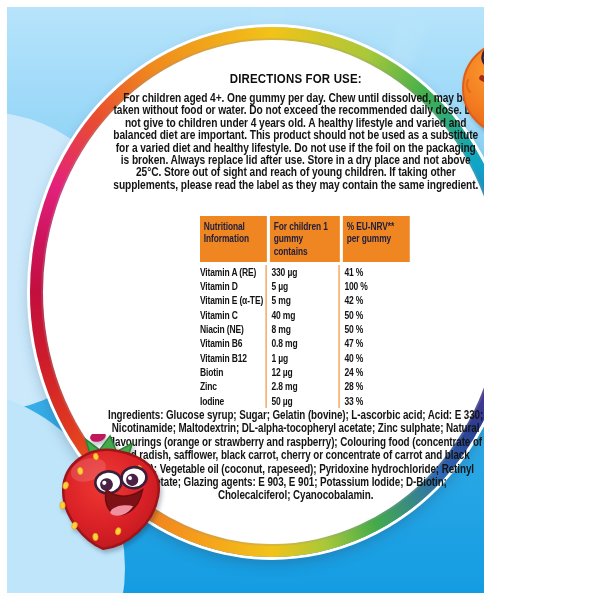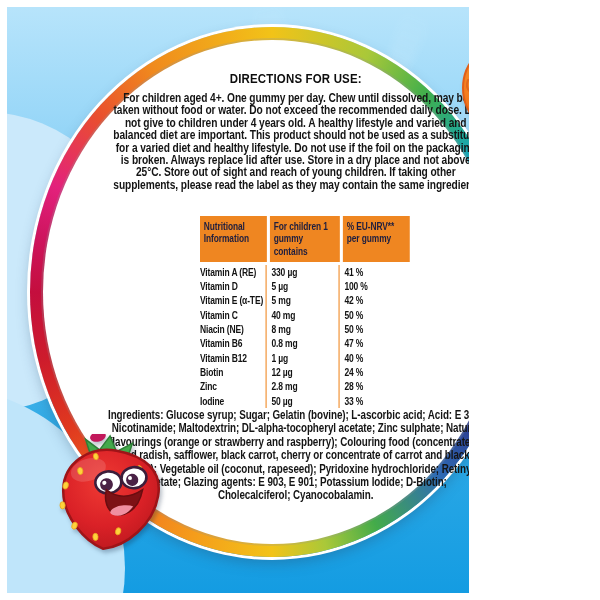--- a/index.html
+++ b/index.html
@@ -1,17 +1,17 @@
 <!DOCTYPE html>
 <html><head>
 <meta charset="utf-8">
 <style>
   html,body{margin:0;padding:0;}
   body{width:600px;height:600px;font-family:"Liberation Sans","DejaVu Sans",sans-serif;background:#fff;}
-  .stage{position:relative;width:476px;height:600px;overflow:hidden;background:#f97316;outline:1px solid #c9d3da;outline-offset:-1px;}
+  .stage{position:relative;width:476px;height:600px;overflow:hidden;background:#f97316;outline:1px solid #c9d3da;outline-offset:-1px;padding-left:15px;}
 
   
   .sky{position:absolute;inset:7px;z-index:0;
     background:linear-gradient(180deg,#b7e4fb 0%,#9bd8f8 18%,#6ac3f0 45%,#2faae6 72%,#149ce2 100%);}
   .cloud{position:absolute;border-radius:50%;z-index:1;}
   .cloud-a{left:-165px;top:112px;width:300px;height:300px;background:#cbe9fb;}
   .cloud-b{left:-235px;top:388px;width:360px;height:360px;background:#bfe5fa;}
   .rays{position:absolute;left:55px;top:-25px;width:540px;height:540px;border-radius:50%;z-index:2;opacity:.55;
     background:repeating-conic-gradient(from 4deg,rgba(255,255,255,0) 0deg 13deg,rgba(255,255,255,.6) 16deg 20deg,rgba(255,255,255,0) 23deg 27deg);
     -webkit-mask:radial-gradient(circle,rgba(0,0,0,.85) 30%,transparent 66%);

